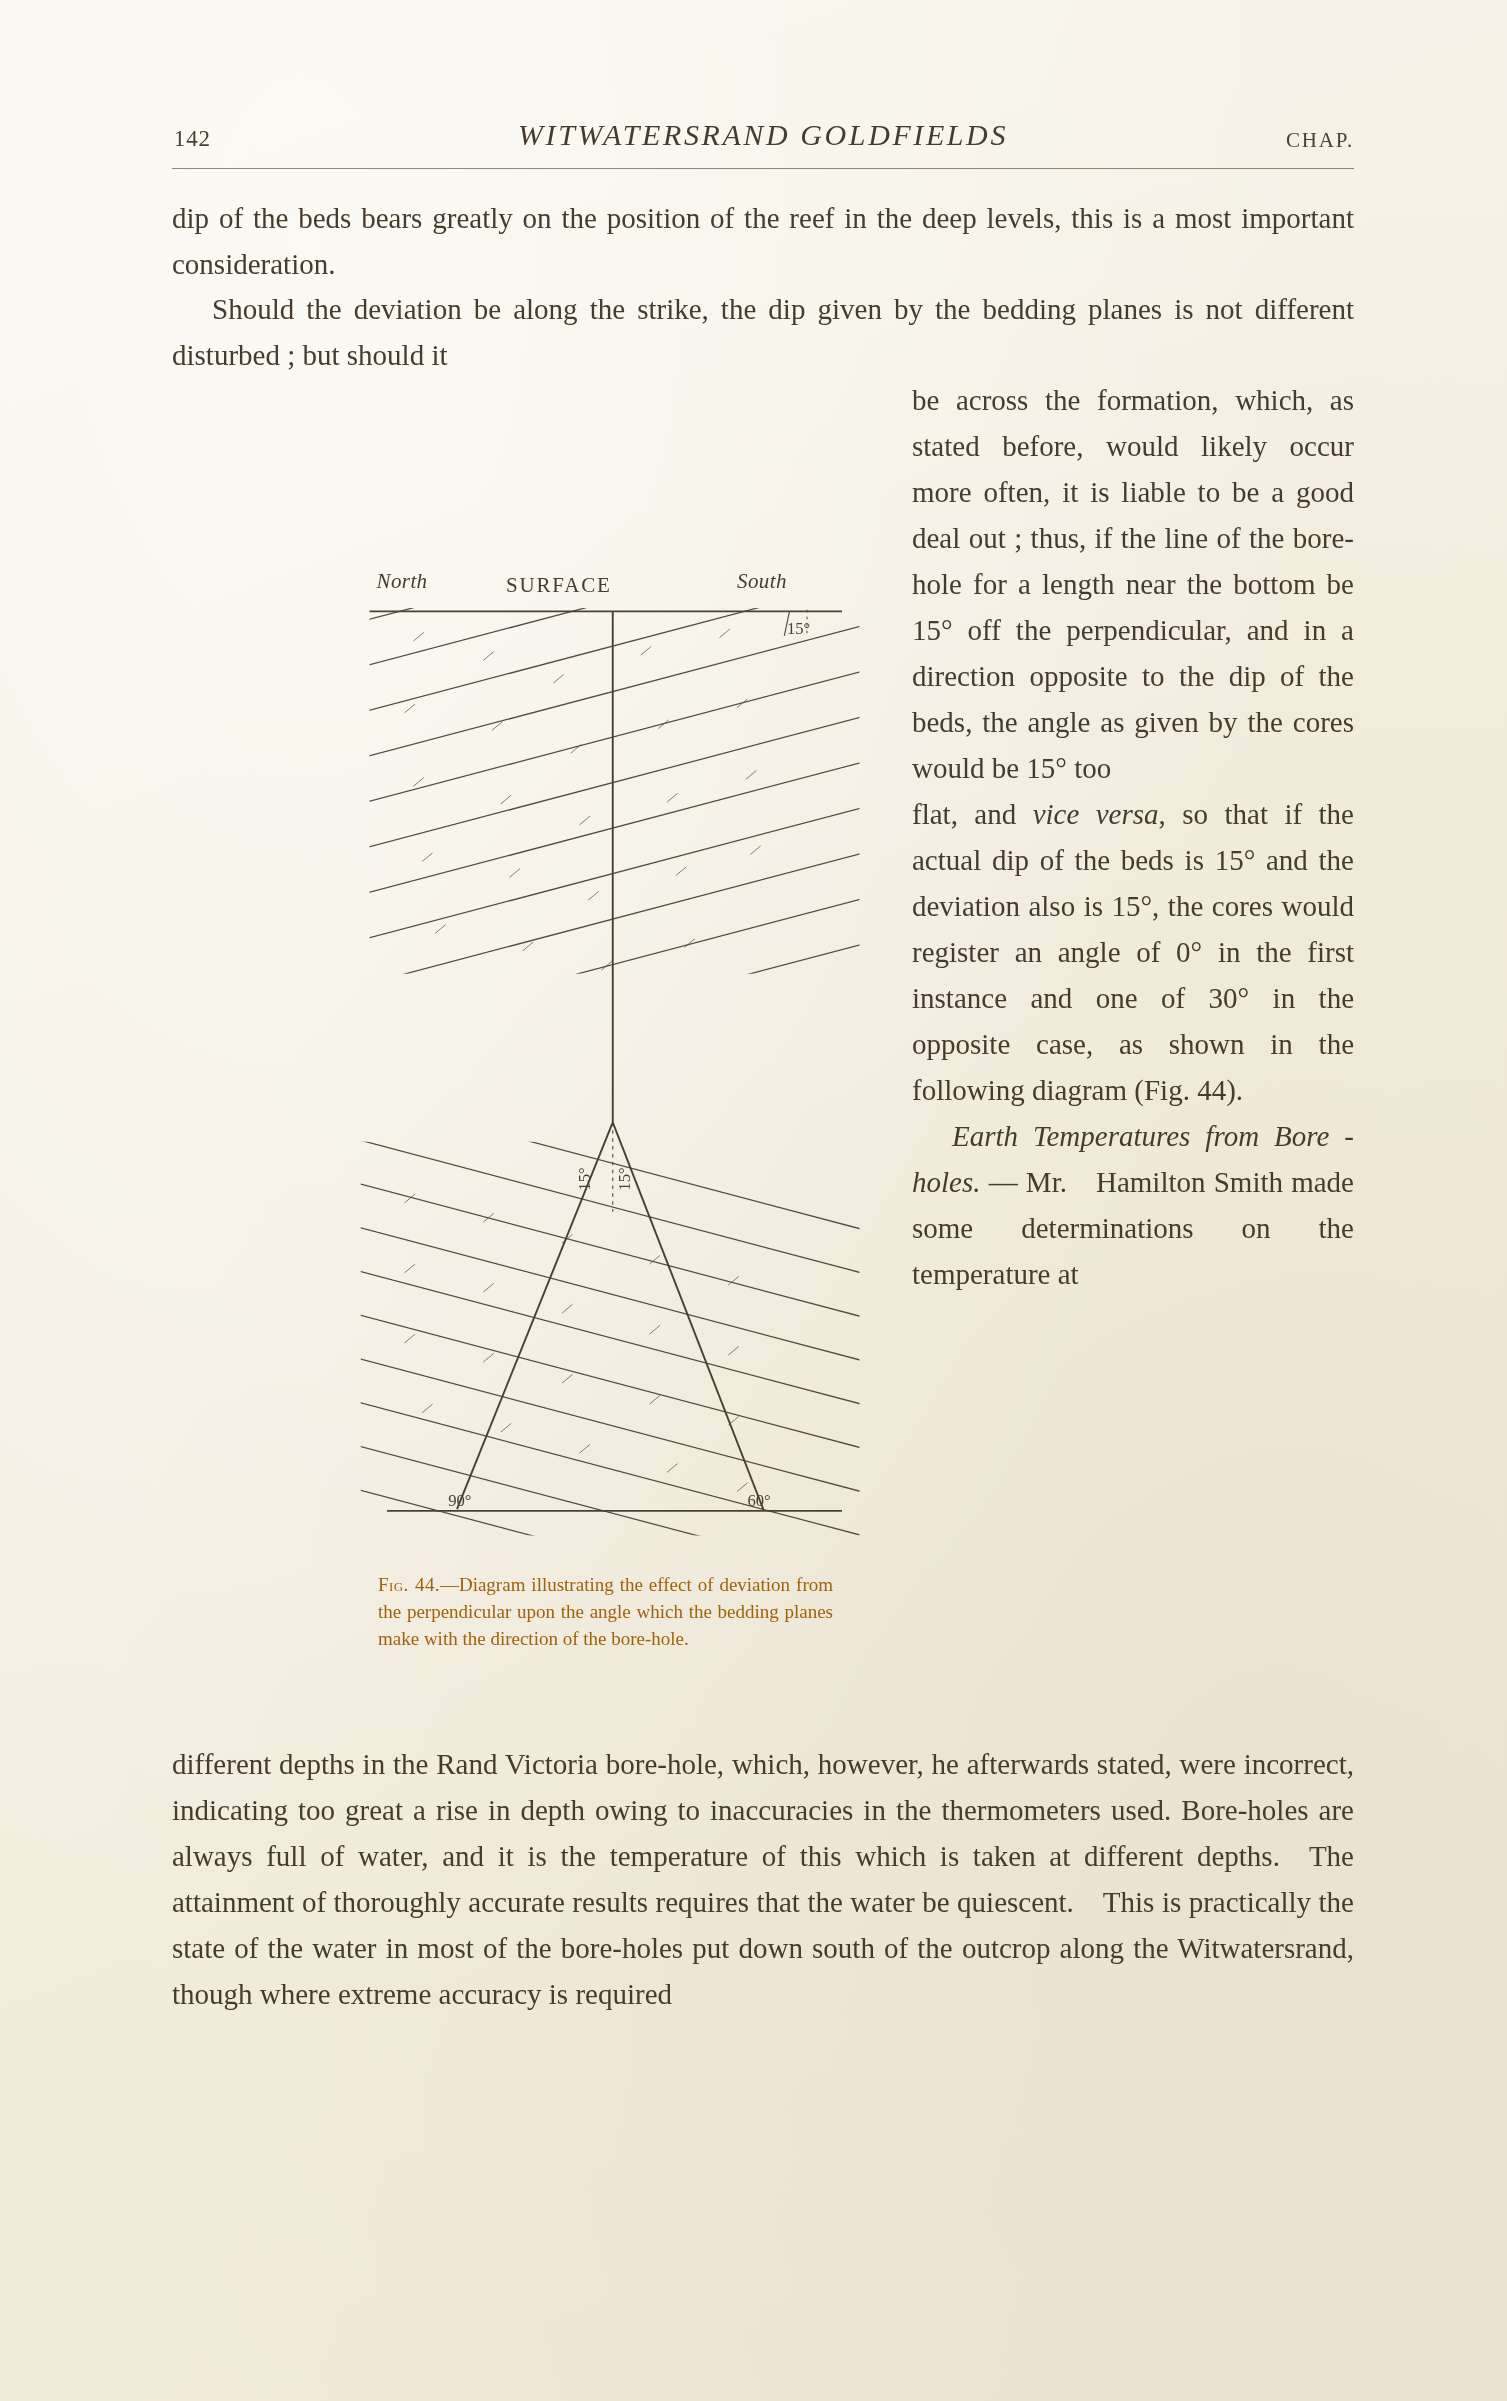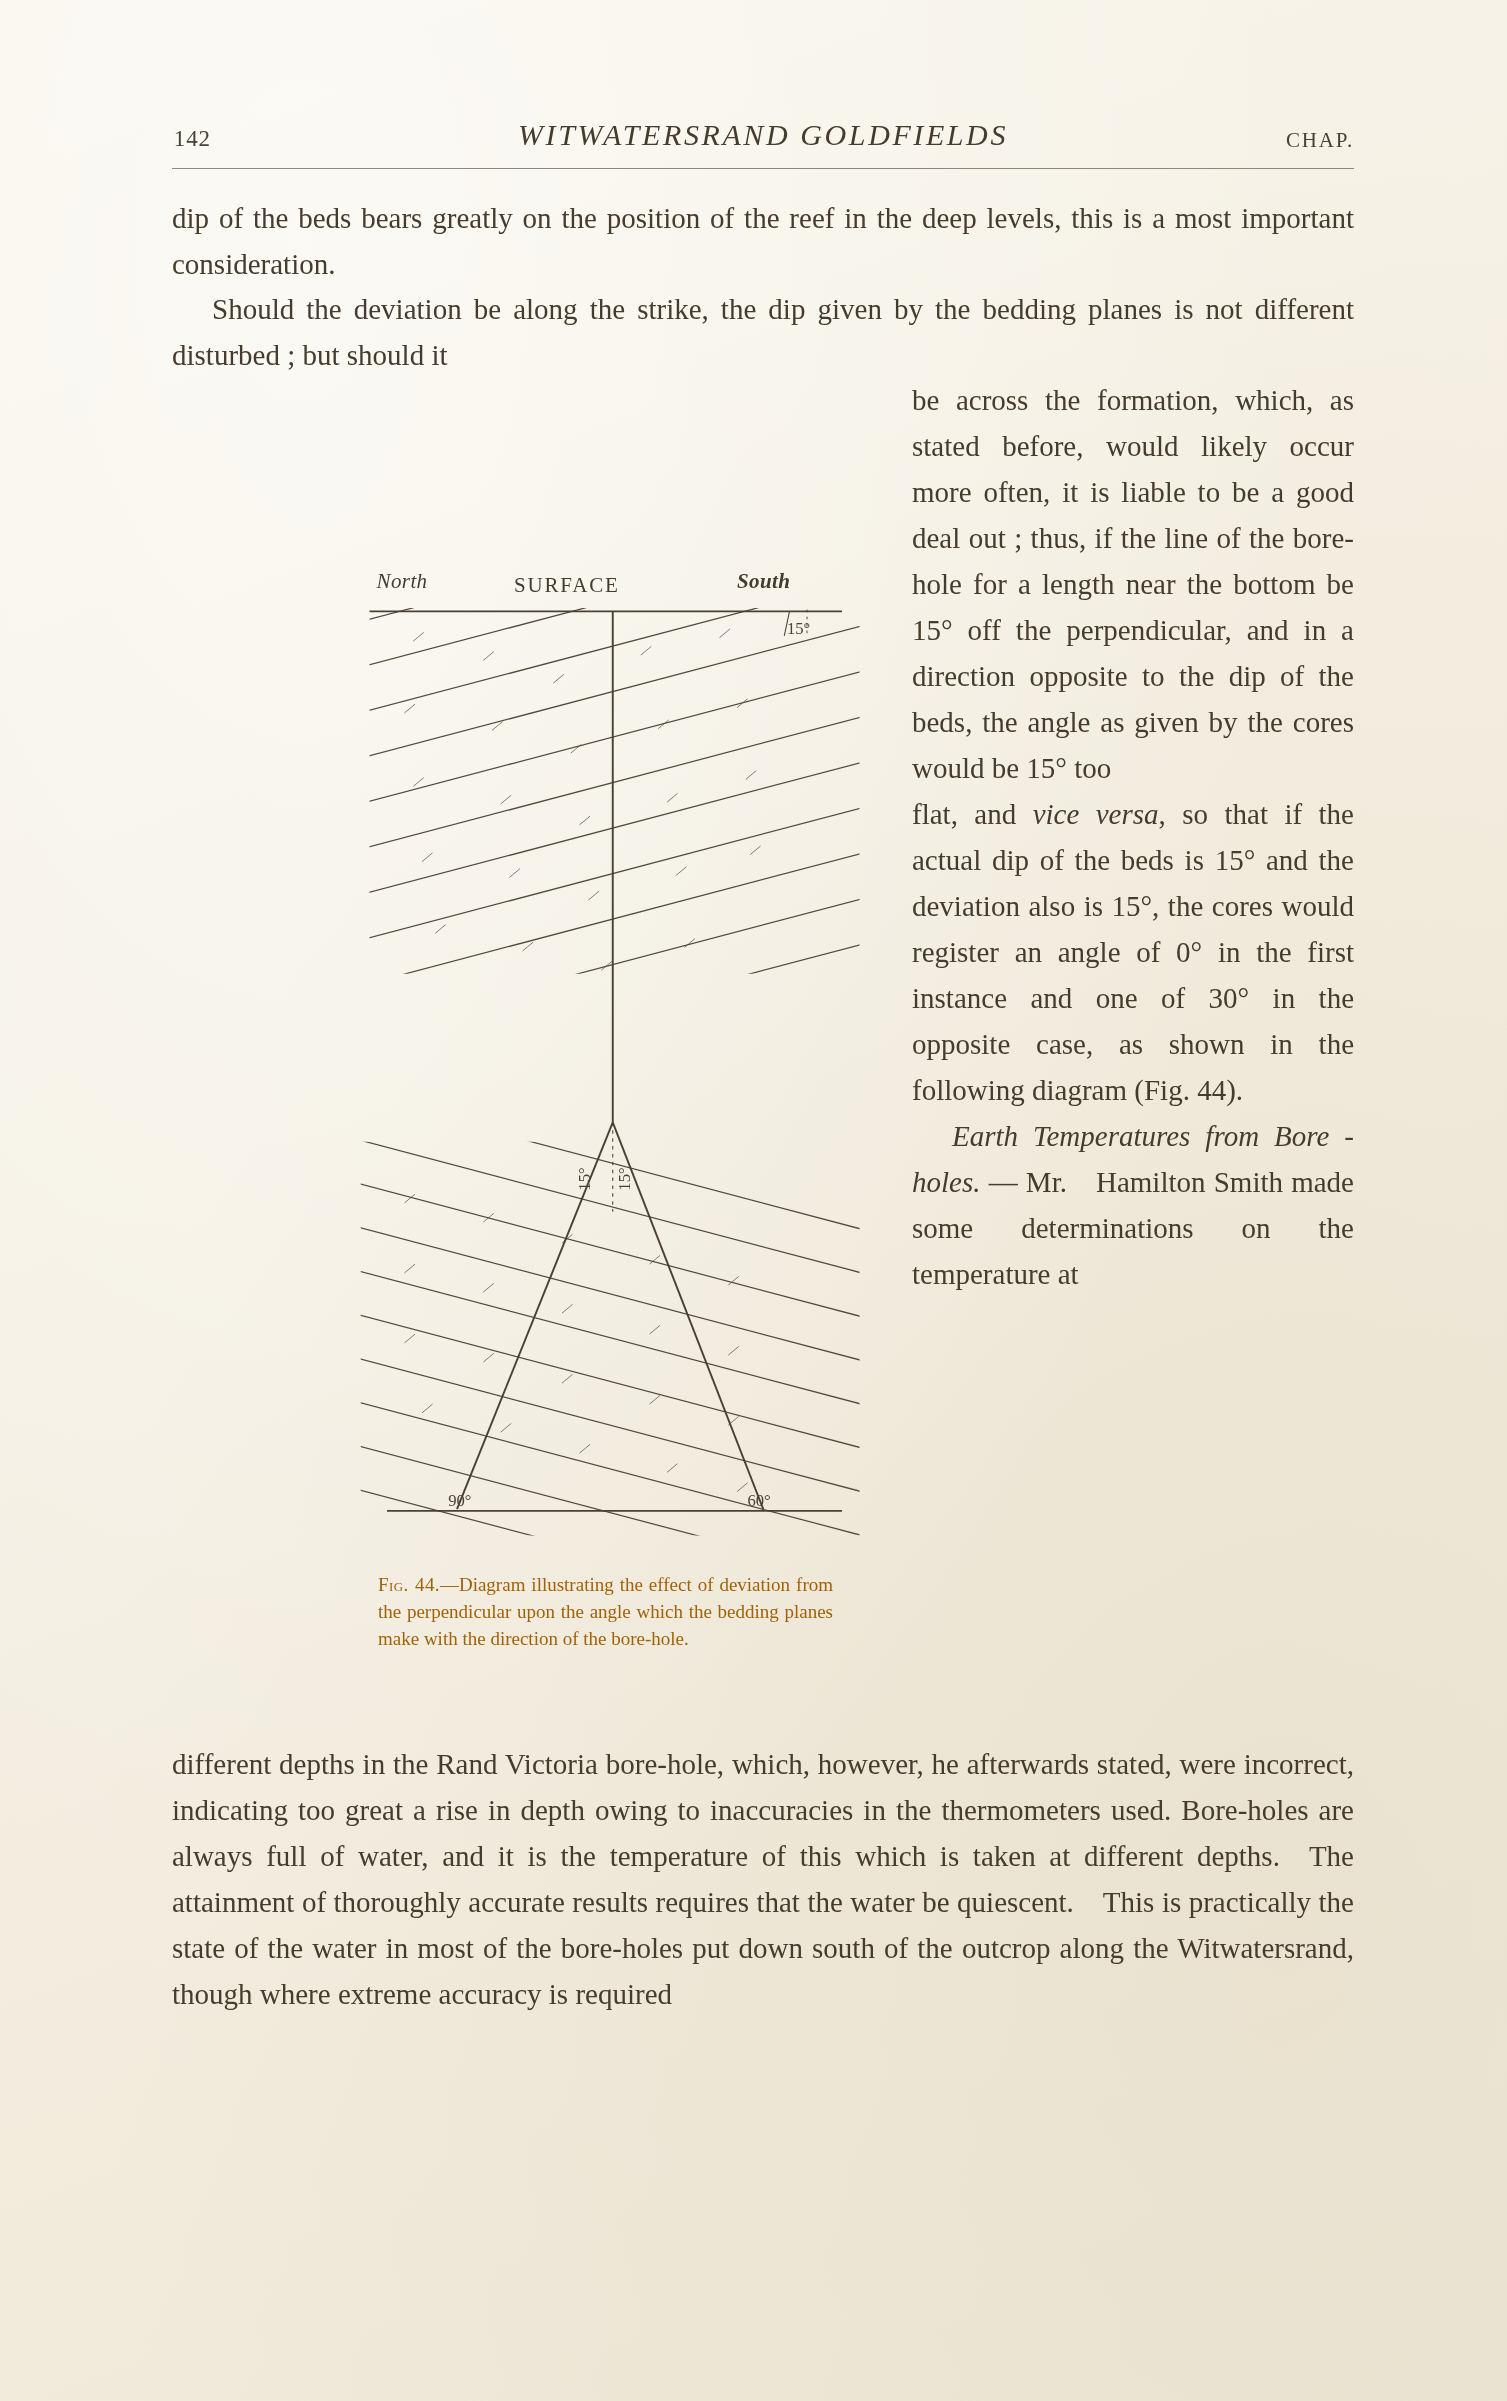--- a/index.html
+++ b/index.html
@@ -129,22 +129,22 @@
     position: relative;
     height: 30px;
     width: 525px;
   }
   .fig-labels span {
     position: absolute;
     font-size: 21px;
     color: #443b2d;
   }
   .lbl-north { left: 24.5px; top: 0; font-style: italic; font-weight: normal; letter-spacing: 0.4px;}
-  .lbl-surface { left: 162px; top: 3.5px; font-size: 17.5px; letter-spacing: 1.8px; text-align: right; }
-  .lbl-south { left: 385px; top: 0; font-style: italic; font-weight: bold; letter-spacing: 0.4px;}
+  .lbl-surface { left: 154px; top: 3.5px; font-size: 17.5px; letter-spacing: 1.8px; text-align: right; }
+  .lbl-south { left: 385px; top: 0; font-style: italic; font-weight: normal; letter-spacing: 0.4px;}
 
   .fig-svg {
     display: block;
     width: 525px;
     height: 954px;
   }
   .fig-caption {
     position: absolute;
     left: 26px;
     top: 1002px;

